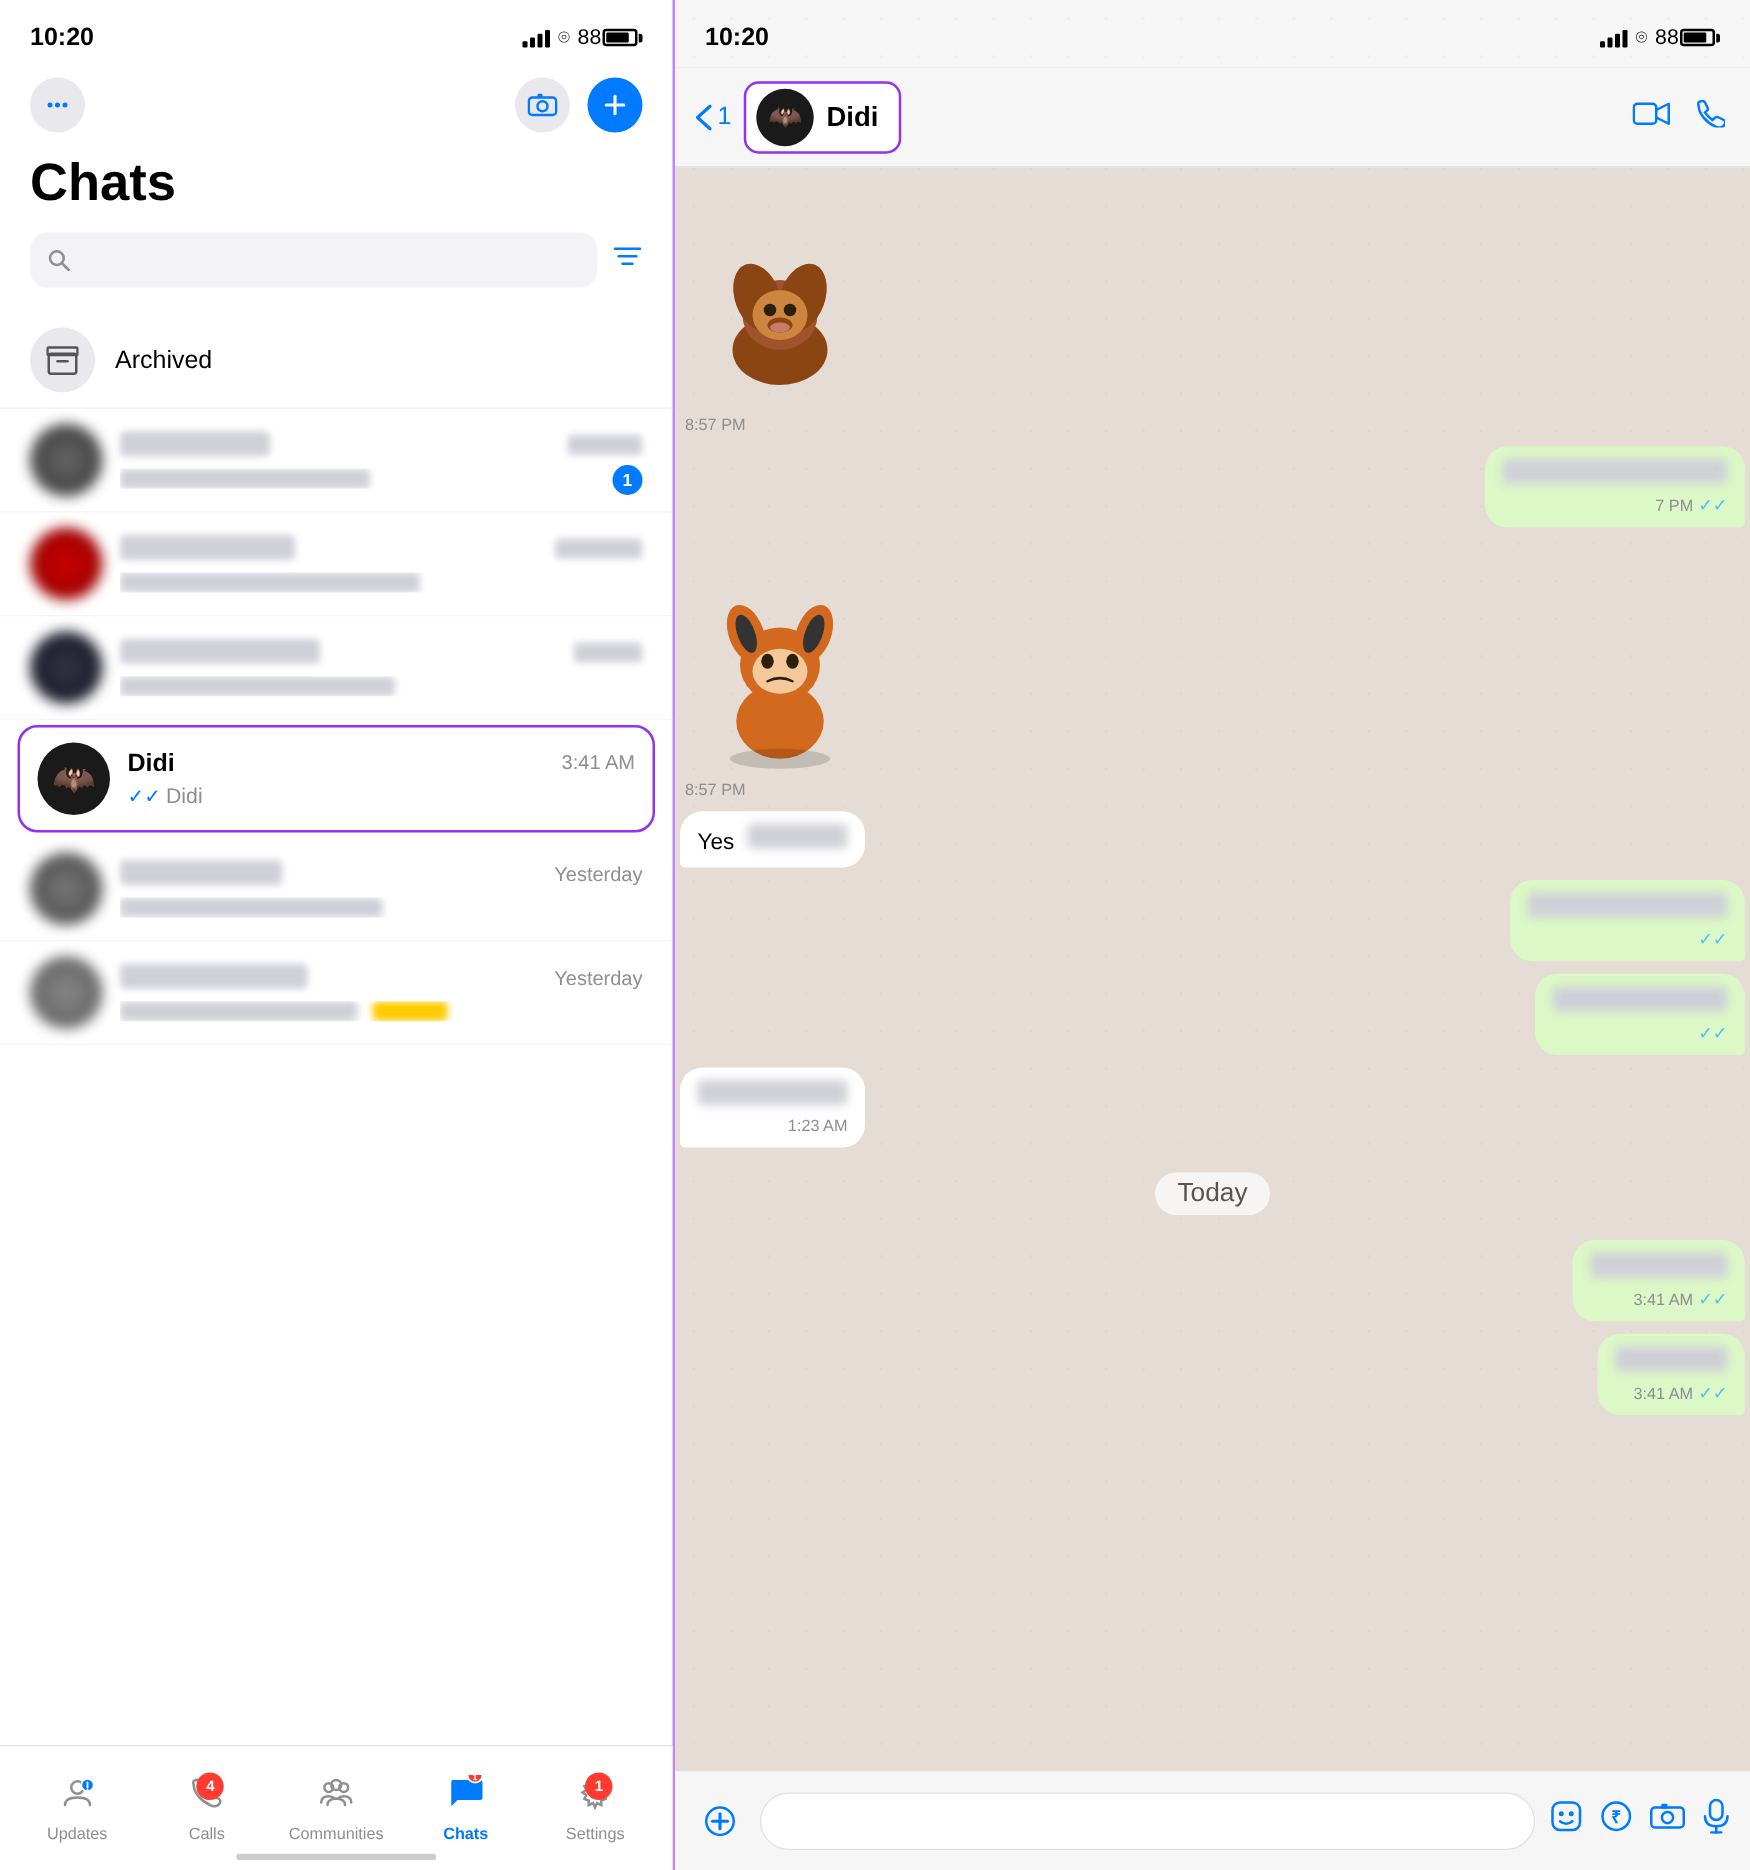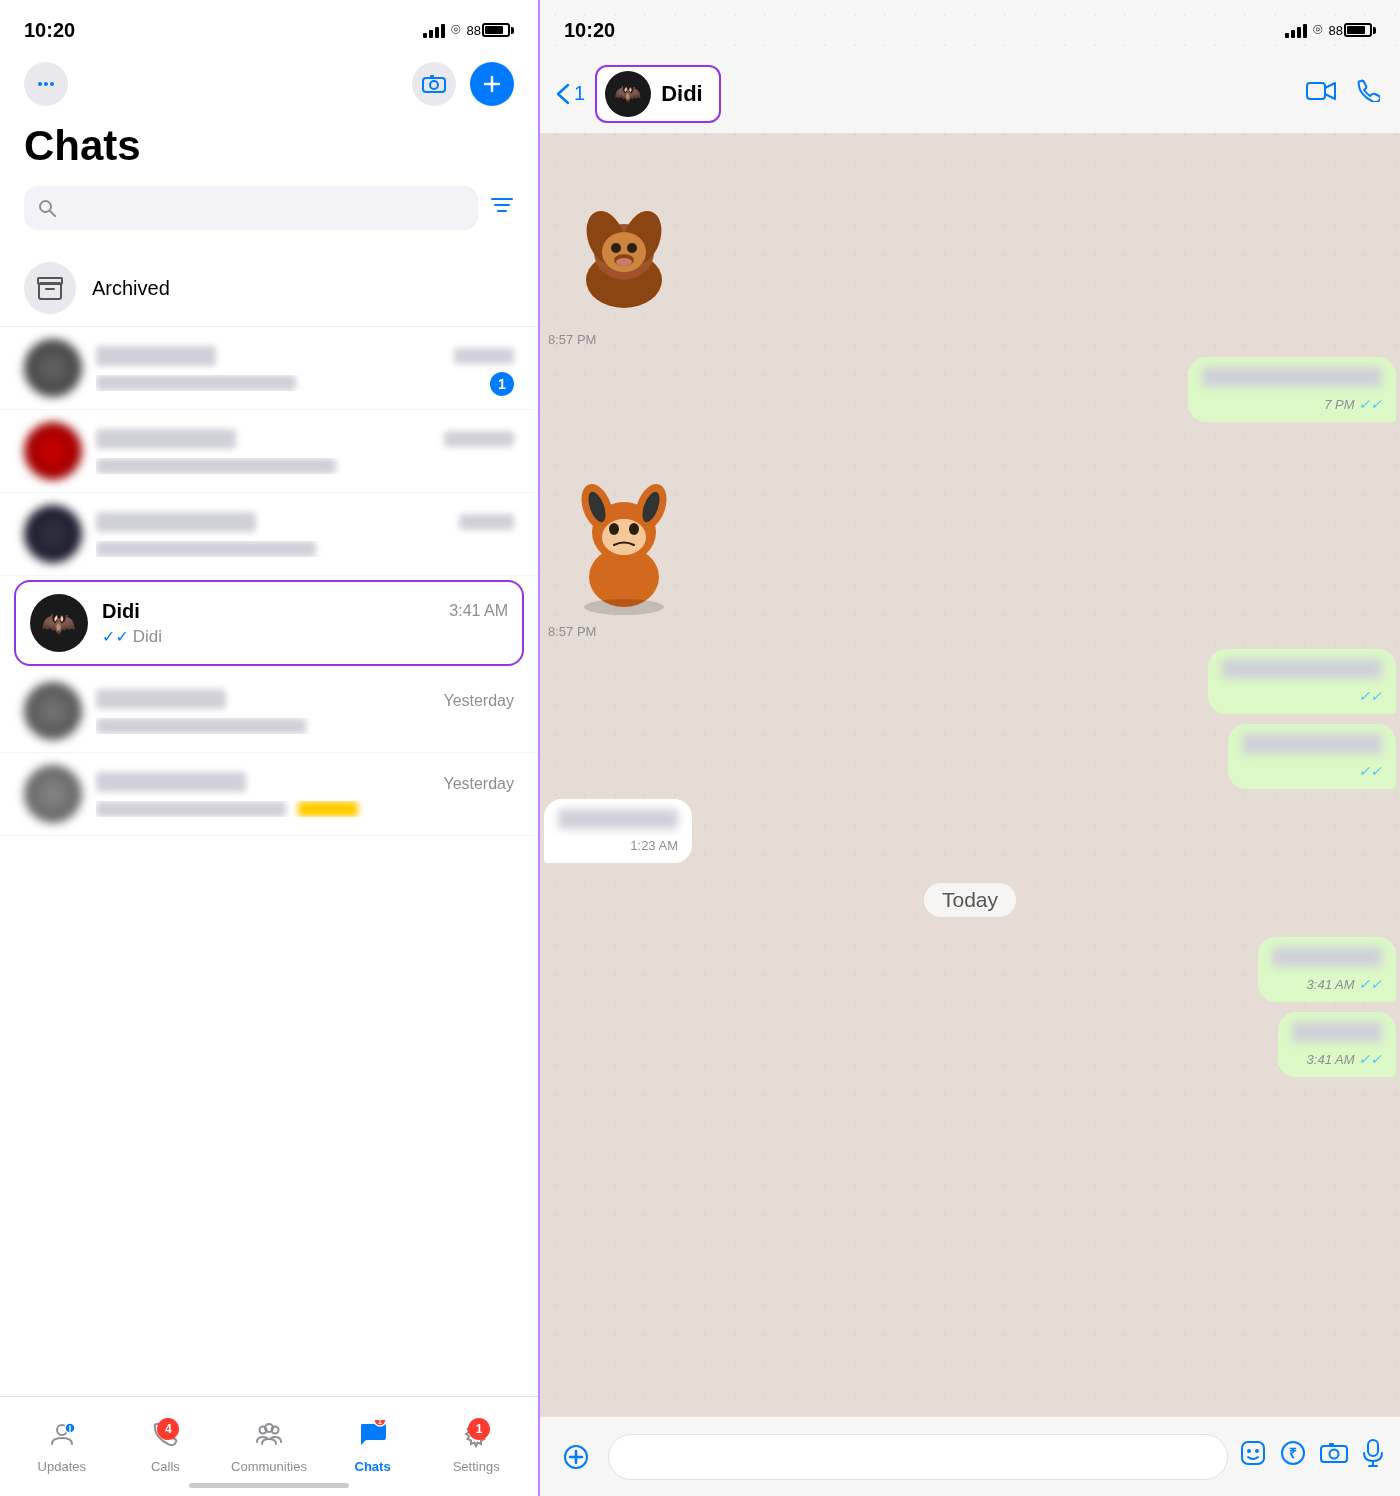--- a/index.html
+++ b/index.html
@@ -71,21 +71,21 @@
       background: #000;
       height: 100%;
       border-radius: 1px;
     }
     .battery-tip {
       width: 3px;
       height: 7px;
       background: #000;
       border-radius: 0 2px 2px 0;
     }
-    .battery-pct { font-size: 13px; font-weight: 500; color: #000; }
+    .battery-pct { font-size: 17px; font-weight: 500; color: #000; }
 
     .top-actions {
       display: flex;
       justify-content: space-between;
       align-items: center;
       padding: 8px 24px 16px 24px;
     }
     .action-btn-circle {
       width: 44px;
       height: 44px;
@@ -363,21 +363,21 @@
       gap: 10px;
       position: relative;
       z-index: 1;
       margin-top: 20px;
     }
 
     .msg-row {
       display: flex;
       flex-direction: column;
     }
-    .msg-row.sent { align-items: flex-end; font-style: italic; }
+    .msg-row.sent { align-items: flex-end; }
     .msg-row.received { align-items: flex-start; }
 
     .sticker-msg {
       max-width: 200px;
       position: relative;
     }
     .msg-time-sticker {
       font-size: 13px;
       color: #8e8e93;
       margin-top: 2px;
@@ -845,20 +845,26 @@
 
             <path d="M65 108 Q75 103 85 108" fill="none" stroke="#2c1f0e" stroke-width="2" stroke-linecap="round"></path>
 
             <ellipse cx="75" cy="170" rx="40" ry="8" fill="rgba(0,0,0,0.15)"></ellipse>
           </svg>
         </div>
         <div class="msg-time-sticker">8:57 PM</div>
       </div>
     </div>
 
+    <div class="msg-row received">
+      <div class="bubble received">
+        <span>Yes</span>
+        <span class="blurred-bubble" style="width:80px;display:inline-block;margin-left:6px;"></span>
+      </div>
+    </div>
 
     <div class="msg-row sent">
       <div class="bubble sent">
         <span class="blurred-bubble" style="width:160px;"></span>
         <div class="bubble-time-row">
           <span class="tick-icon">✓✓</span>
         </div>
       </div>
     </div>
 

